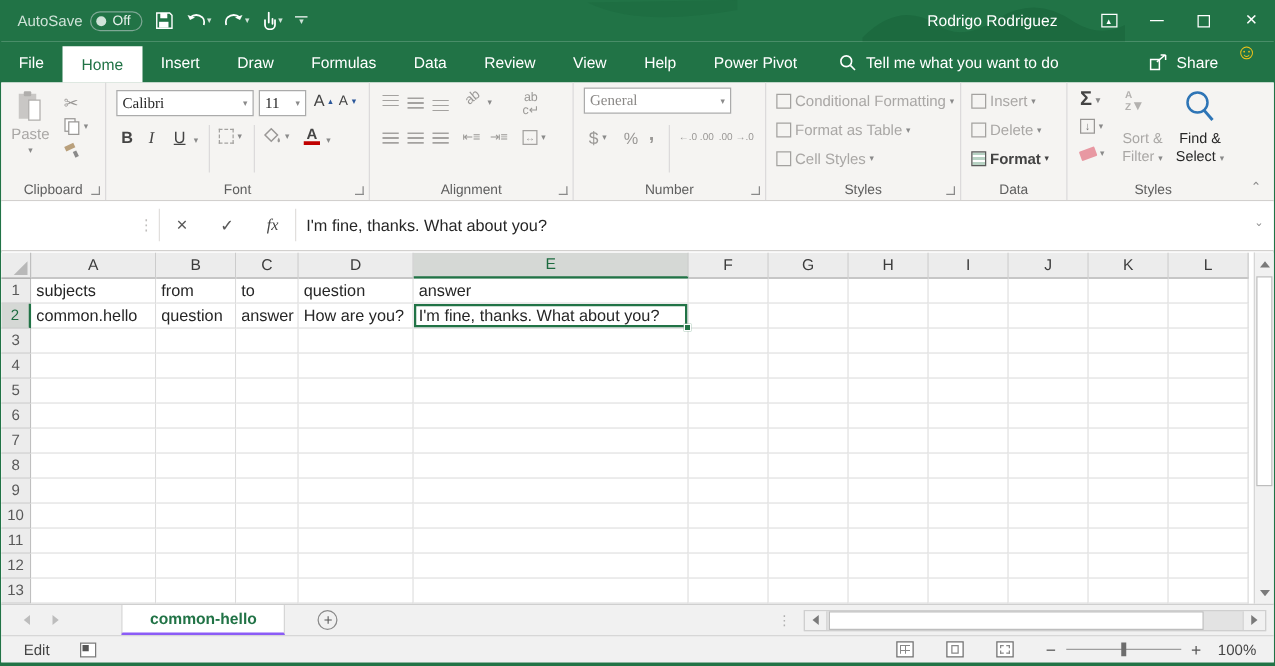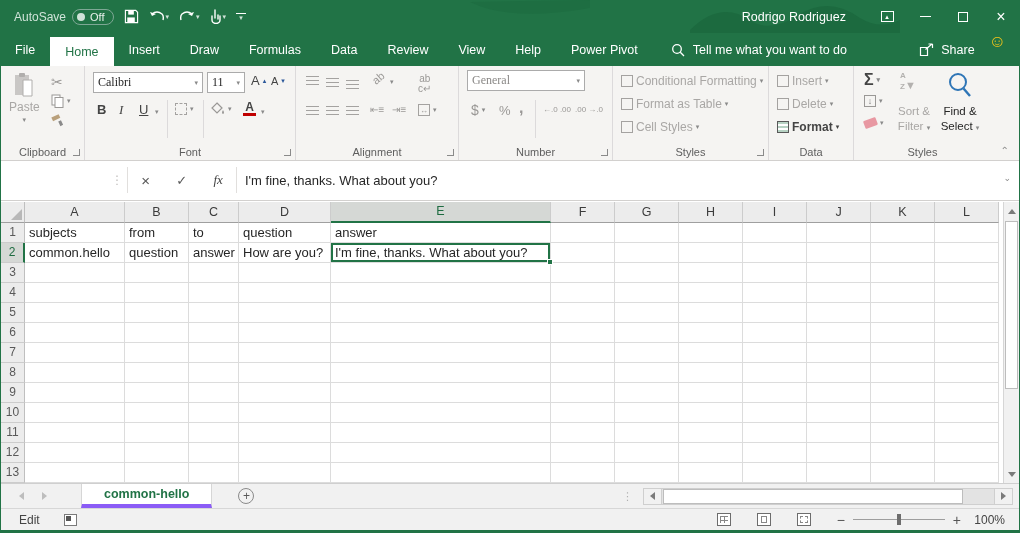--- a/index.html
+++ b/index.html
@@ -98,22 +98,22 @@
   .tri-up { border-left:4px solid transparent; border-right:4px solid transparent; border-bottom:5px solid #7a7a7a; }
   .tri-dn { border-left:4px solid transparent; border-right:4px solid transparent; border-top:5px solid #7a7a7a; }
   .tri-l { border-top:4px solid transparent; border-bottom:4px solid transparent; border-right:5px solid #7a7a7a; }
   .tri-r { border-top:4px solid transparent; border-bottom:4px solid transparent; border-left:5px solid #7a7a7a; }
   .tri-l.dim { border-right-color:#bdbdbd; } .tri-r.dim { border-left-color:#bdbdbd; }
 
   
   .tabsrow { position:absolute; top:483px; left:1px; right:1px; height:25px; background:#f1f1f1;
              border-top:1px solid #cfcfcf; display:flex; align-items:stretch; }
   .navarrows { display:flex; align-items:center; gap:18px; padding:0 18px; }
-  .sheettab { margin-left:16px; padding:0 22px; background:#fff; border-left:1px solid #d6d6d6; border-right:1px solid #d6d6d6;
-              border-bottom:4px solid #8b5cf6; display:flex; align-items:center; color:#217346; font-weight:700; font-size:12.5px; }
+  .sheettab { margin-left:32px; padding:0 22px; background:#fff; border-left:1px solid #d6d6d6; border-right:1px solid #d6d6d6;
+              border-bottom:2px solid #8b5cf6; display:flex; align-items:center; color:#217346; font-weight:700; font-size:12.5px; }
   .addsheet { width:16px; height:16px; border:1px solid #8a8a8a; border-radius:50%; color:#595959;
               display:flex; align-items:center; justify-content:center; font-size:12px; margin:auto 0 auto 26px; line-height:1; }
   .hs-dots { margin-left:auto; color:#b0b0b0; font-size:11px; display:flex; align-items:center; }
   .hscroll { width:370px; height:17px; margin:auto 6px auto 10px; background:#e3e3e3; border:1px solid #cfcfcf;
              position:relative; display:flex; align-items:center; }
   .hs-larr { position:absolute; left:0; top:0; bottom:0; width:18px; background:#f1f1f1; border-right:1px solid #cfcfcf;
              display:flex; align-items:center; justify-content:center; }
   .hs-rarr { position:absolute; right:0; top:0; bottom:0; width:18px; background:#f1f1f1; border-left:1px solid #cfcfcf;
              display:flex; align-items:center; justify-content:center; }
   .hs-thumb { position:absolute; left:19px; top:0; bottom:0; width:300px; background:#fff; border:1px solid #bdbdbd; }

